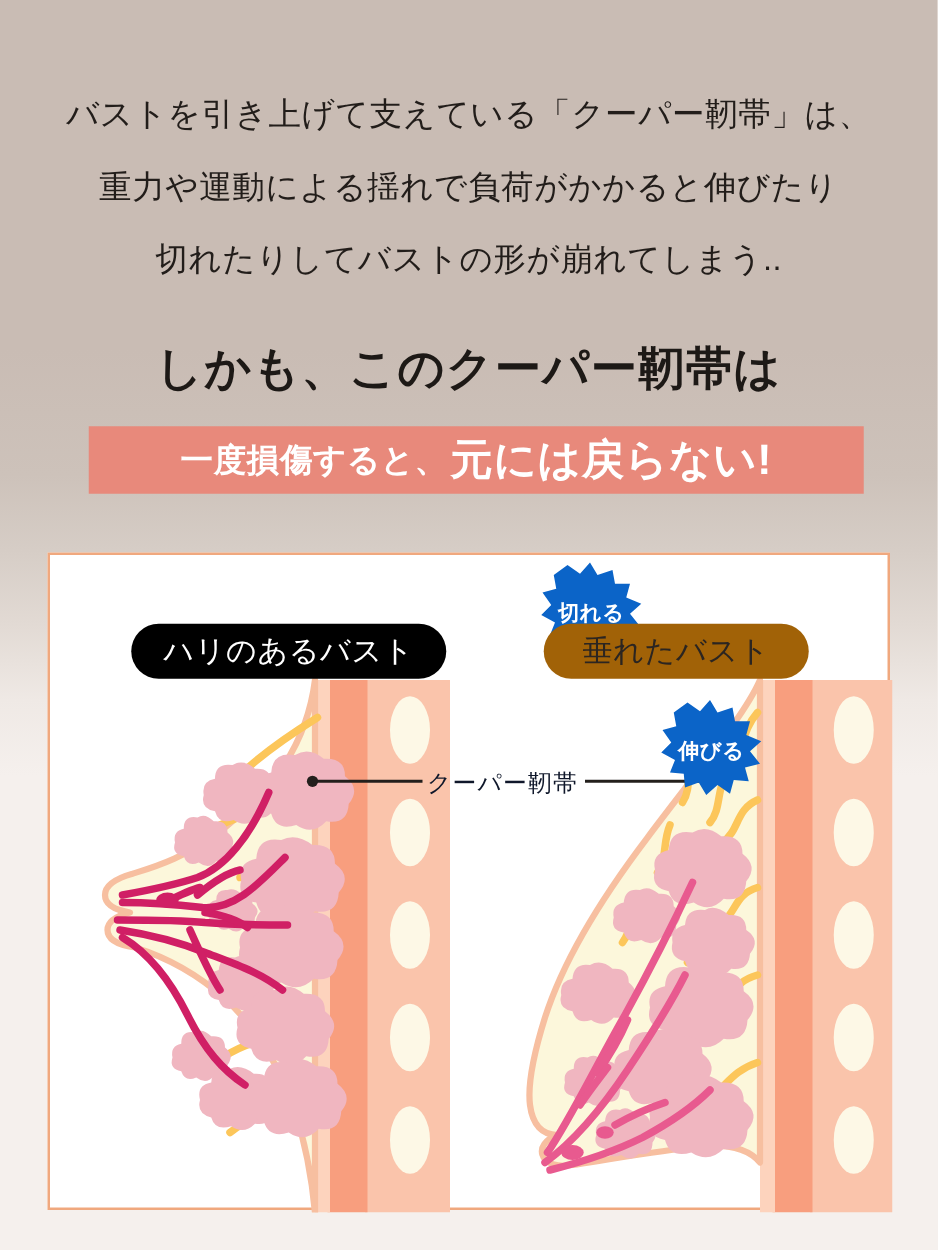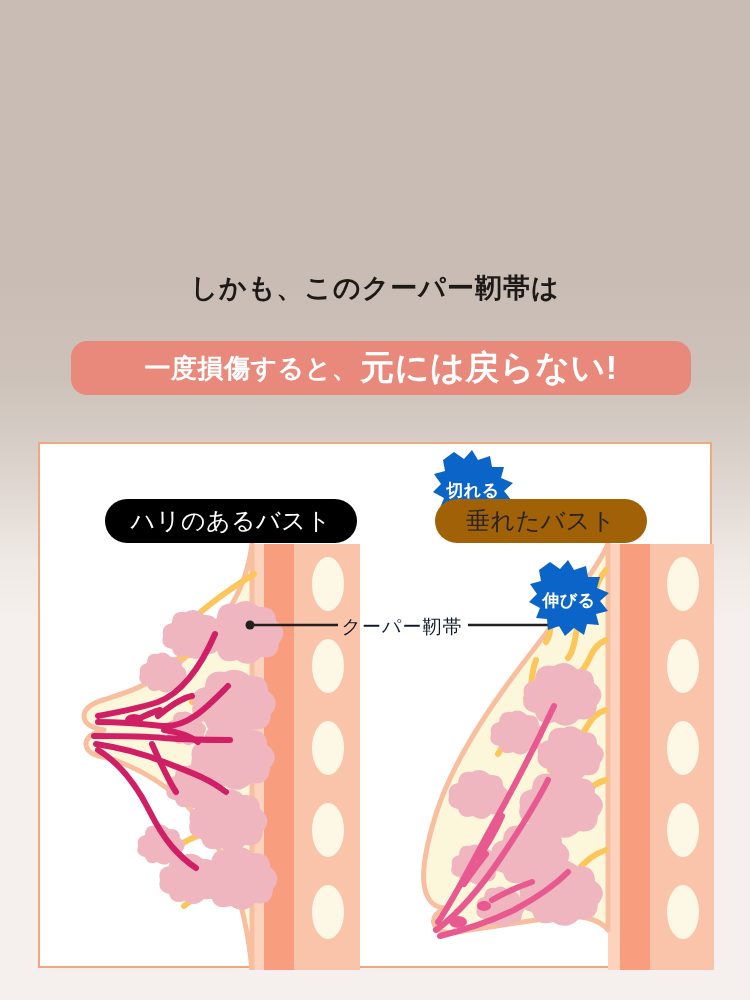--- a/index.html
+++ b/index.html
@@ -45,41 +45,40 @@
     white-space: nowrap;
   }
 
   
   .lead {
     position: absolute;
     left: 0;
     top: 270px;
     width: 750px;
     text-align: center;
-    font-size: 27px;
+    font-size: 37px;
     font-weight: bold;
     letter-spacing: 1px;
     color: #1d1916;
     white-space: nowrap;
   }
 
   
   .banner {
     position: absolute;
     left: 71px;
     top: 341px;
     width: 620px;
     height: 54px;
     background: #e8897b;
     display: flex;
     align-items: center;
     justify-content: center;
     color: #ffffff;
     white-space: nowrap;
-    border-radius: 16px;
   }
   .banner-small {
     font-size: 26px;
     font-weight: bold;
     letter-spacing: 0.5px;
   }
   .banner-big {
     font-size: 34px;
     font-weight: bold;
     letter-spacing: 0.5px;
@@ -155,20 +154,25 @@
     font-family: "Liberation Sans", "DejaVu Sans", sans-serif;
     font-weight: bold;
     letter-spacing: 0.5px;
   }
 </style>
 </head>
 <body>
 
 <div id="page">
 
+  <div class="intro">
+    <span class="intro-line">バストを引き上げて支えている「クーパー靭帯」は、</span>
+    <span class="intro-line">重力や運動による揺れで負荷がかかると伸びたり</span>
+    <span class="intro-line">切れたりしてバストの形が崩れてしまう..</span>
+  </div>
 
   <div class="lead">しかも、このクーパー靭帯は</div>
 
   <div class="banner">
     <span class="banner-small">一度損傷すると、</span>
     <span class="banner-big">元には戻らない!</span>
   </div>
 
   <div class="card">
 

